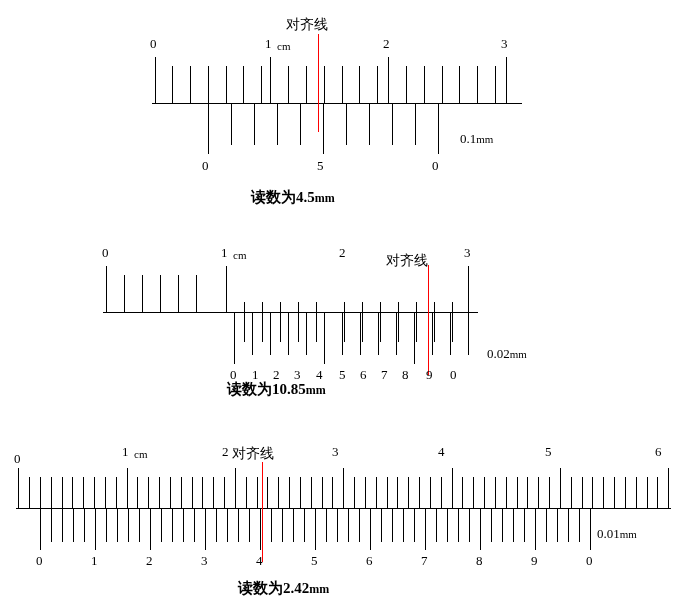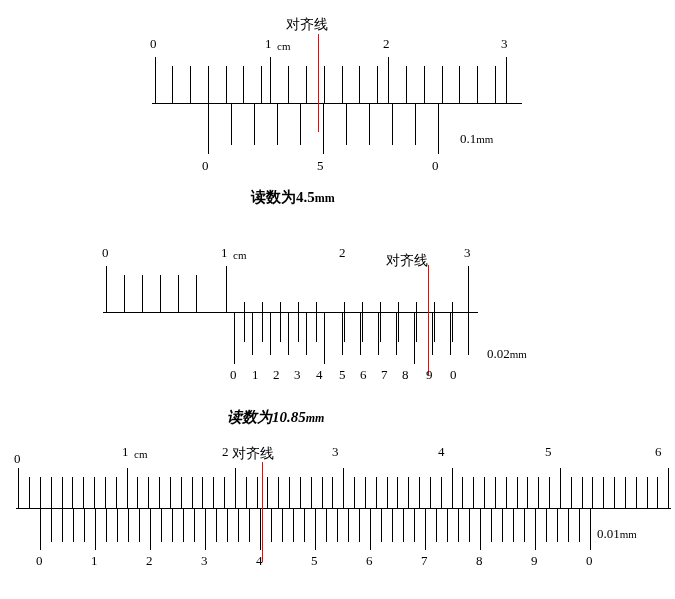--- a/index.html
+++ b/index.html
@@ -207,21 +207,21 @@
     <div class="num" style="left:360px; top:136px;">6</div>
     <div class="num" style="left:381px; top:136px;">7</div>
     <div class="num" style="left:402px; top:136px;">8</div>
     <div class="num" style="left:426px; top:136px;">9</div>
     <div class="num" style="left:450px; top:136px;">0</div>
 
     <div class="unit-label" style="left:487px; top:114px;">
       <span>0.02</span><span class="mm">mm</span>
     </div>
 
-    <div class="reading" style="left:227px; top:176px;font-style:italic;">
+    <div class="reading" style="left:227px; top:148px;">
       <span>读数为10.85</span><span class="mm">mm</span>
     </div>
   </div>
 
   <div class="vernier-block" style="left:0px; top:430px; width:675px; height:169px;">
 
     <div class="num" style="left:14px; top:22px;">0</div>
     <div class="num" style="left:122px; top:15px;">1</div>
     <div class="cm-label" style="left:134px; top:18px;">cm</div>
 
@@ -360,15 +360,18 @@
     <div class="num" style="left:366px; top:124px;">6</div>
     <div class="num" style="left:421px; top:124px;">7</div>
     <div class="num" style="left:476px; top:124px;">8</div>
     <div class="num" style="left:531px; top:124px;">9</div>
     <div class="num" style="left:586px; top:124px;">0</div>
 
     <div class="unit-label" style="left:597px; top:96px;">
       <span>0.01</span><span class="mm">mm</span>
     </div>
 
+    <div class="reading" style="left:238px; top:149px;">
+      <span>读数为2.42</span><span class="mm">mm</span>
+    </div>
   </div>
 
 </div>
 
 </body></html>

